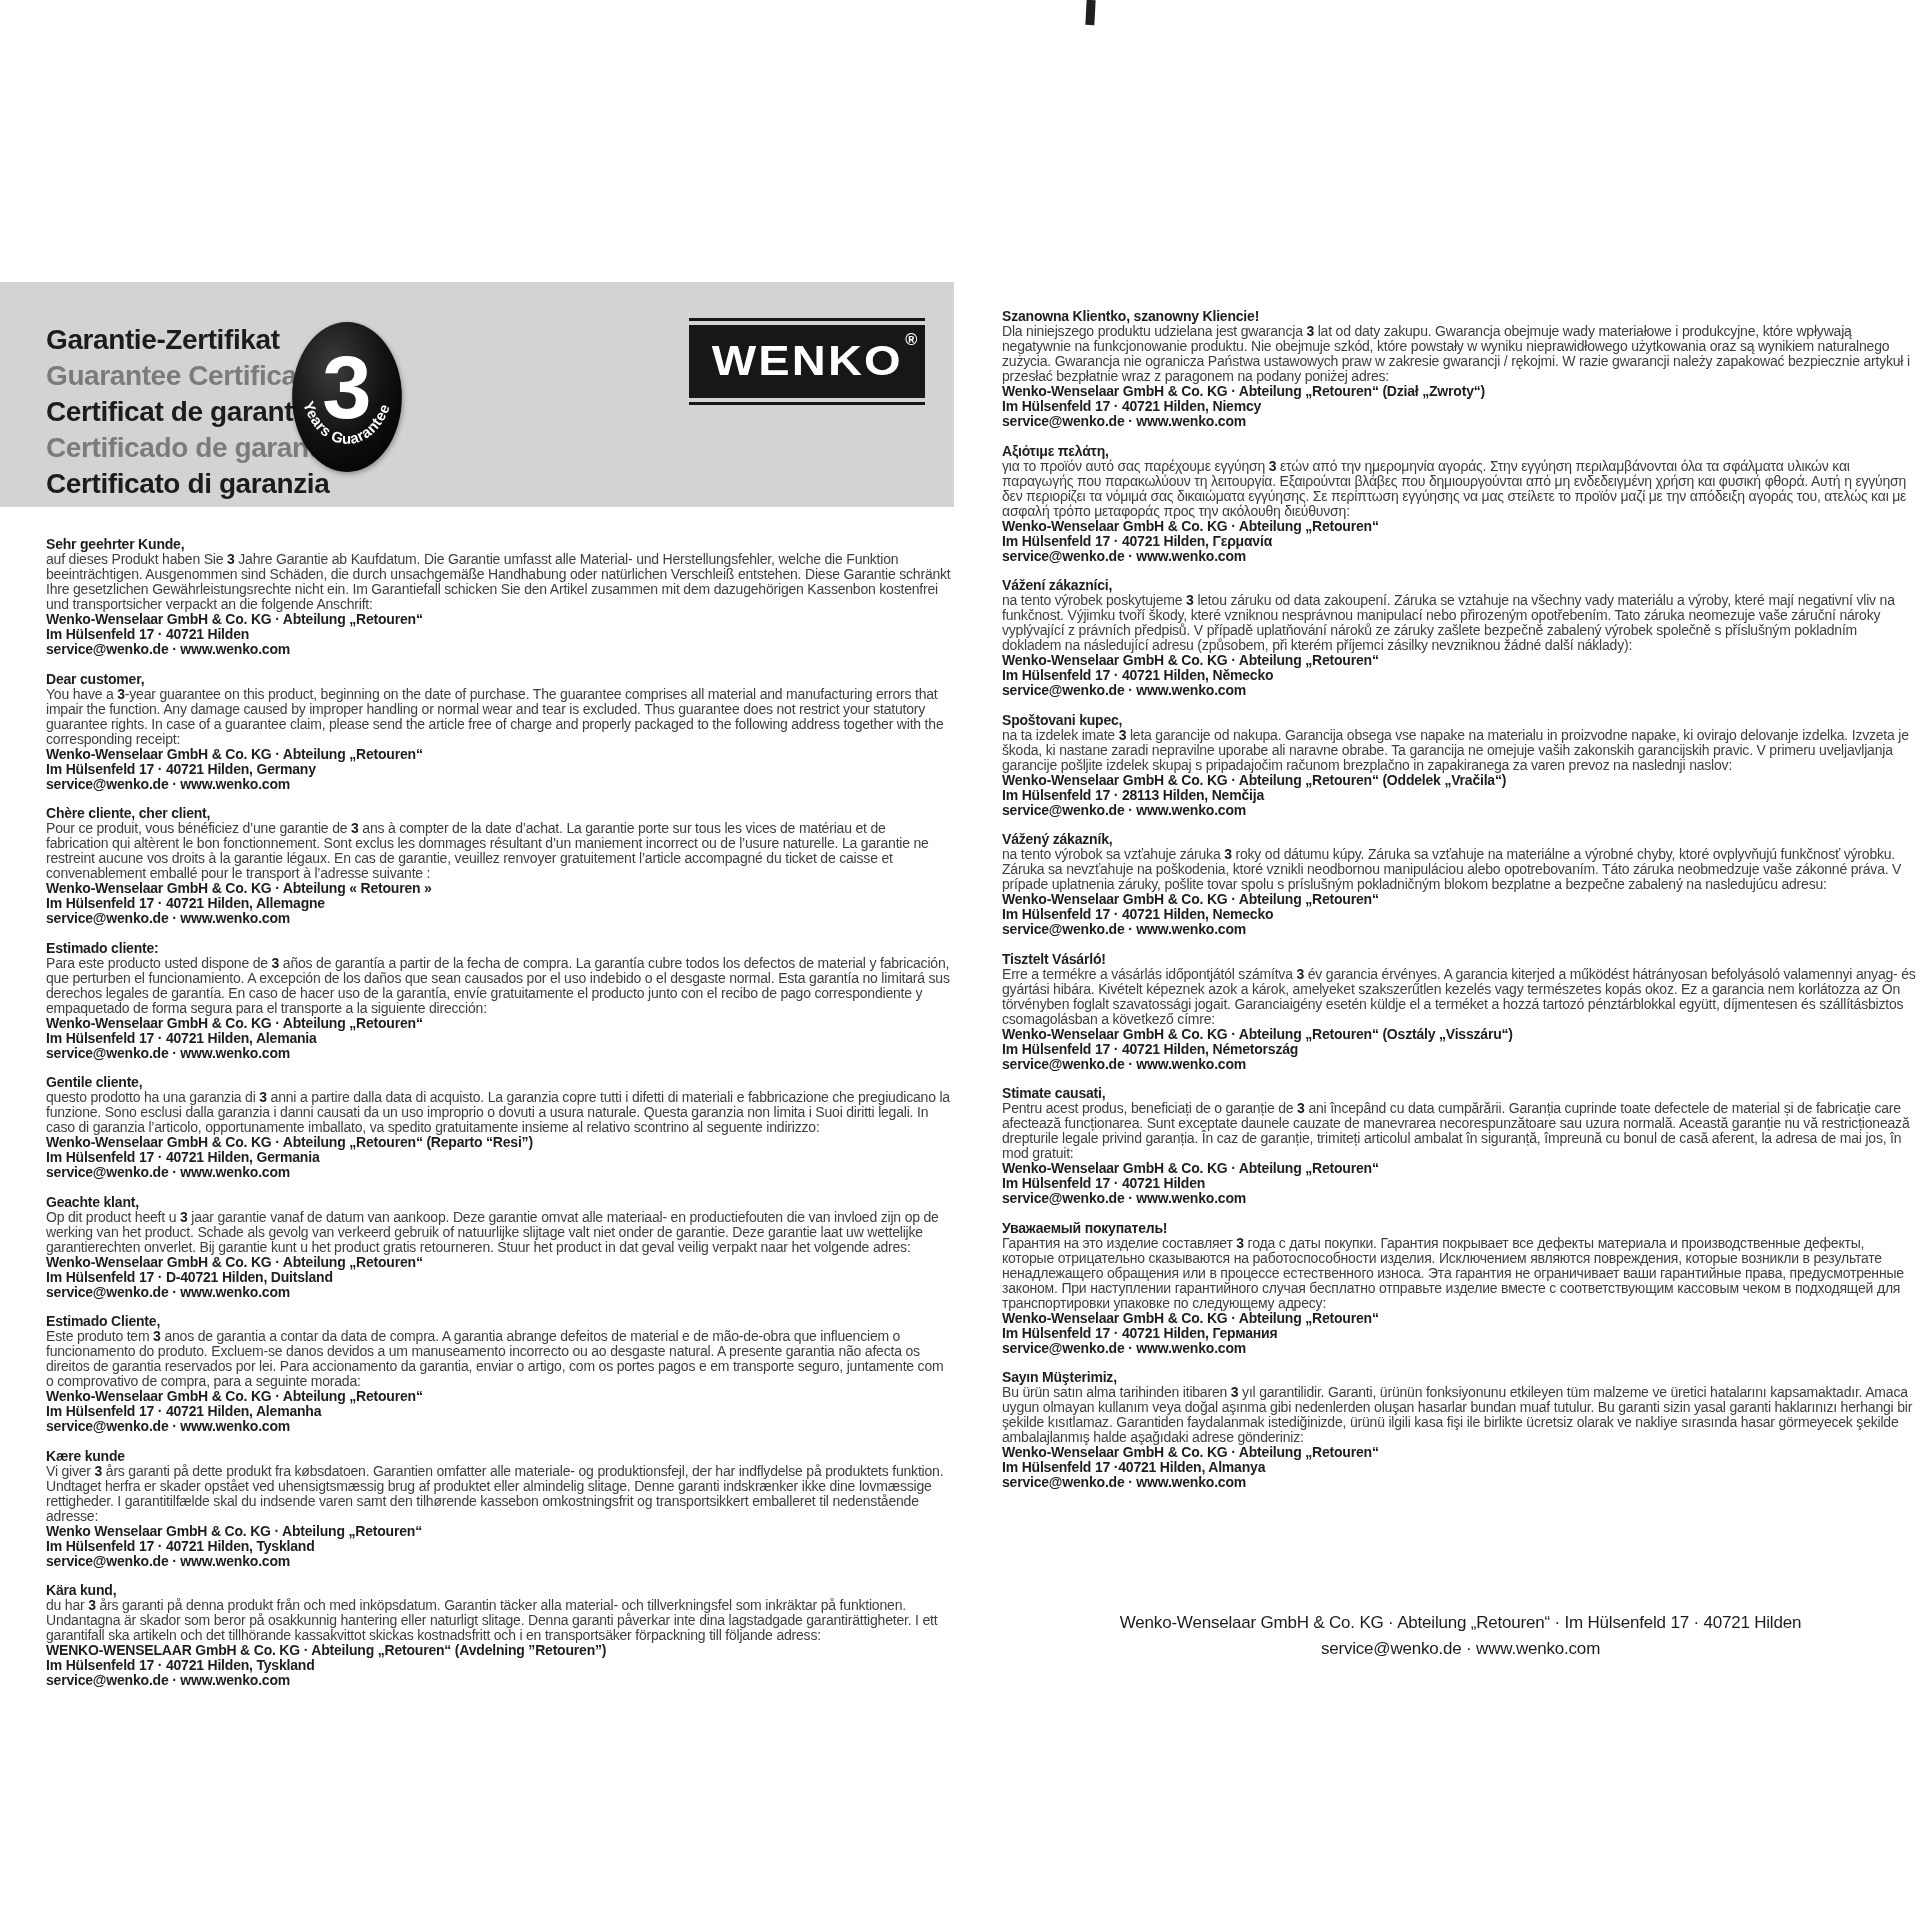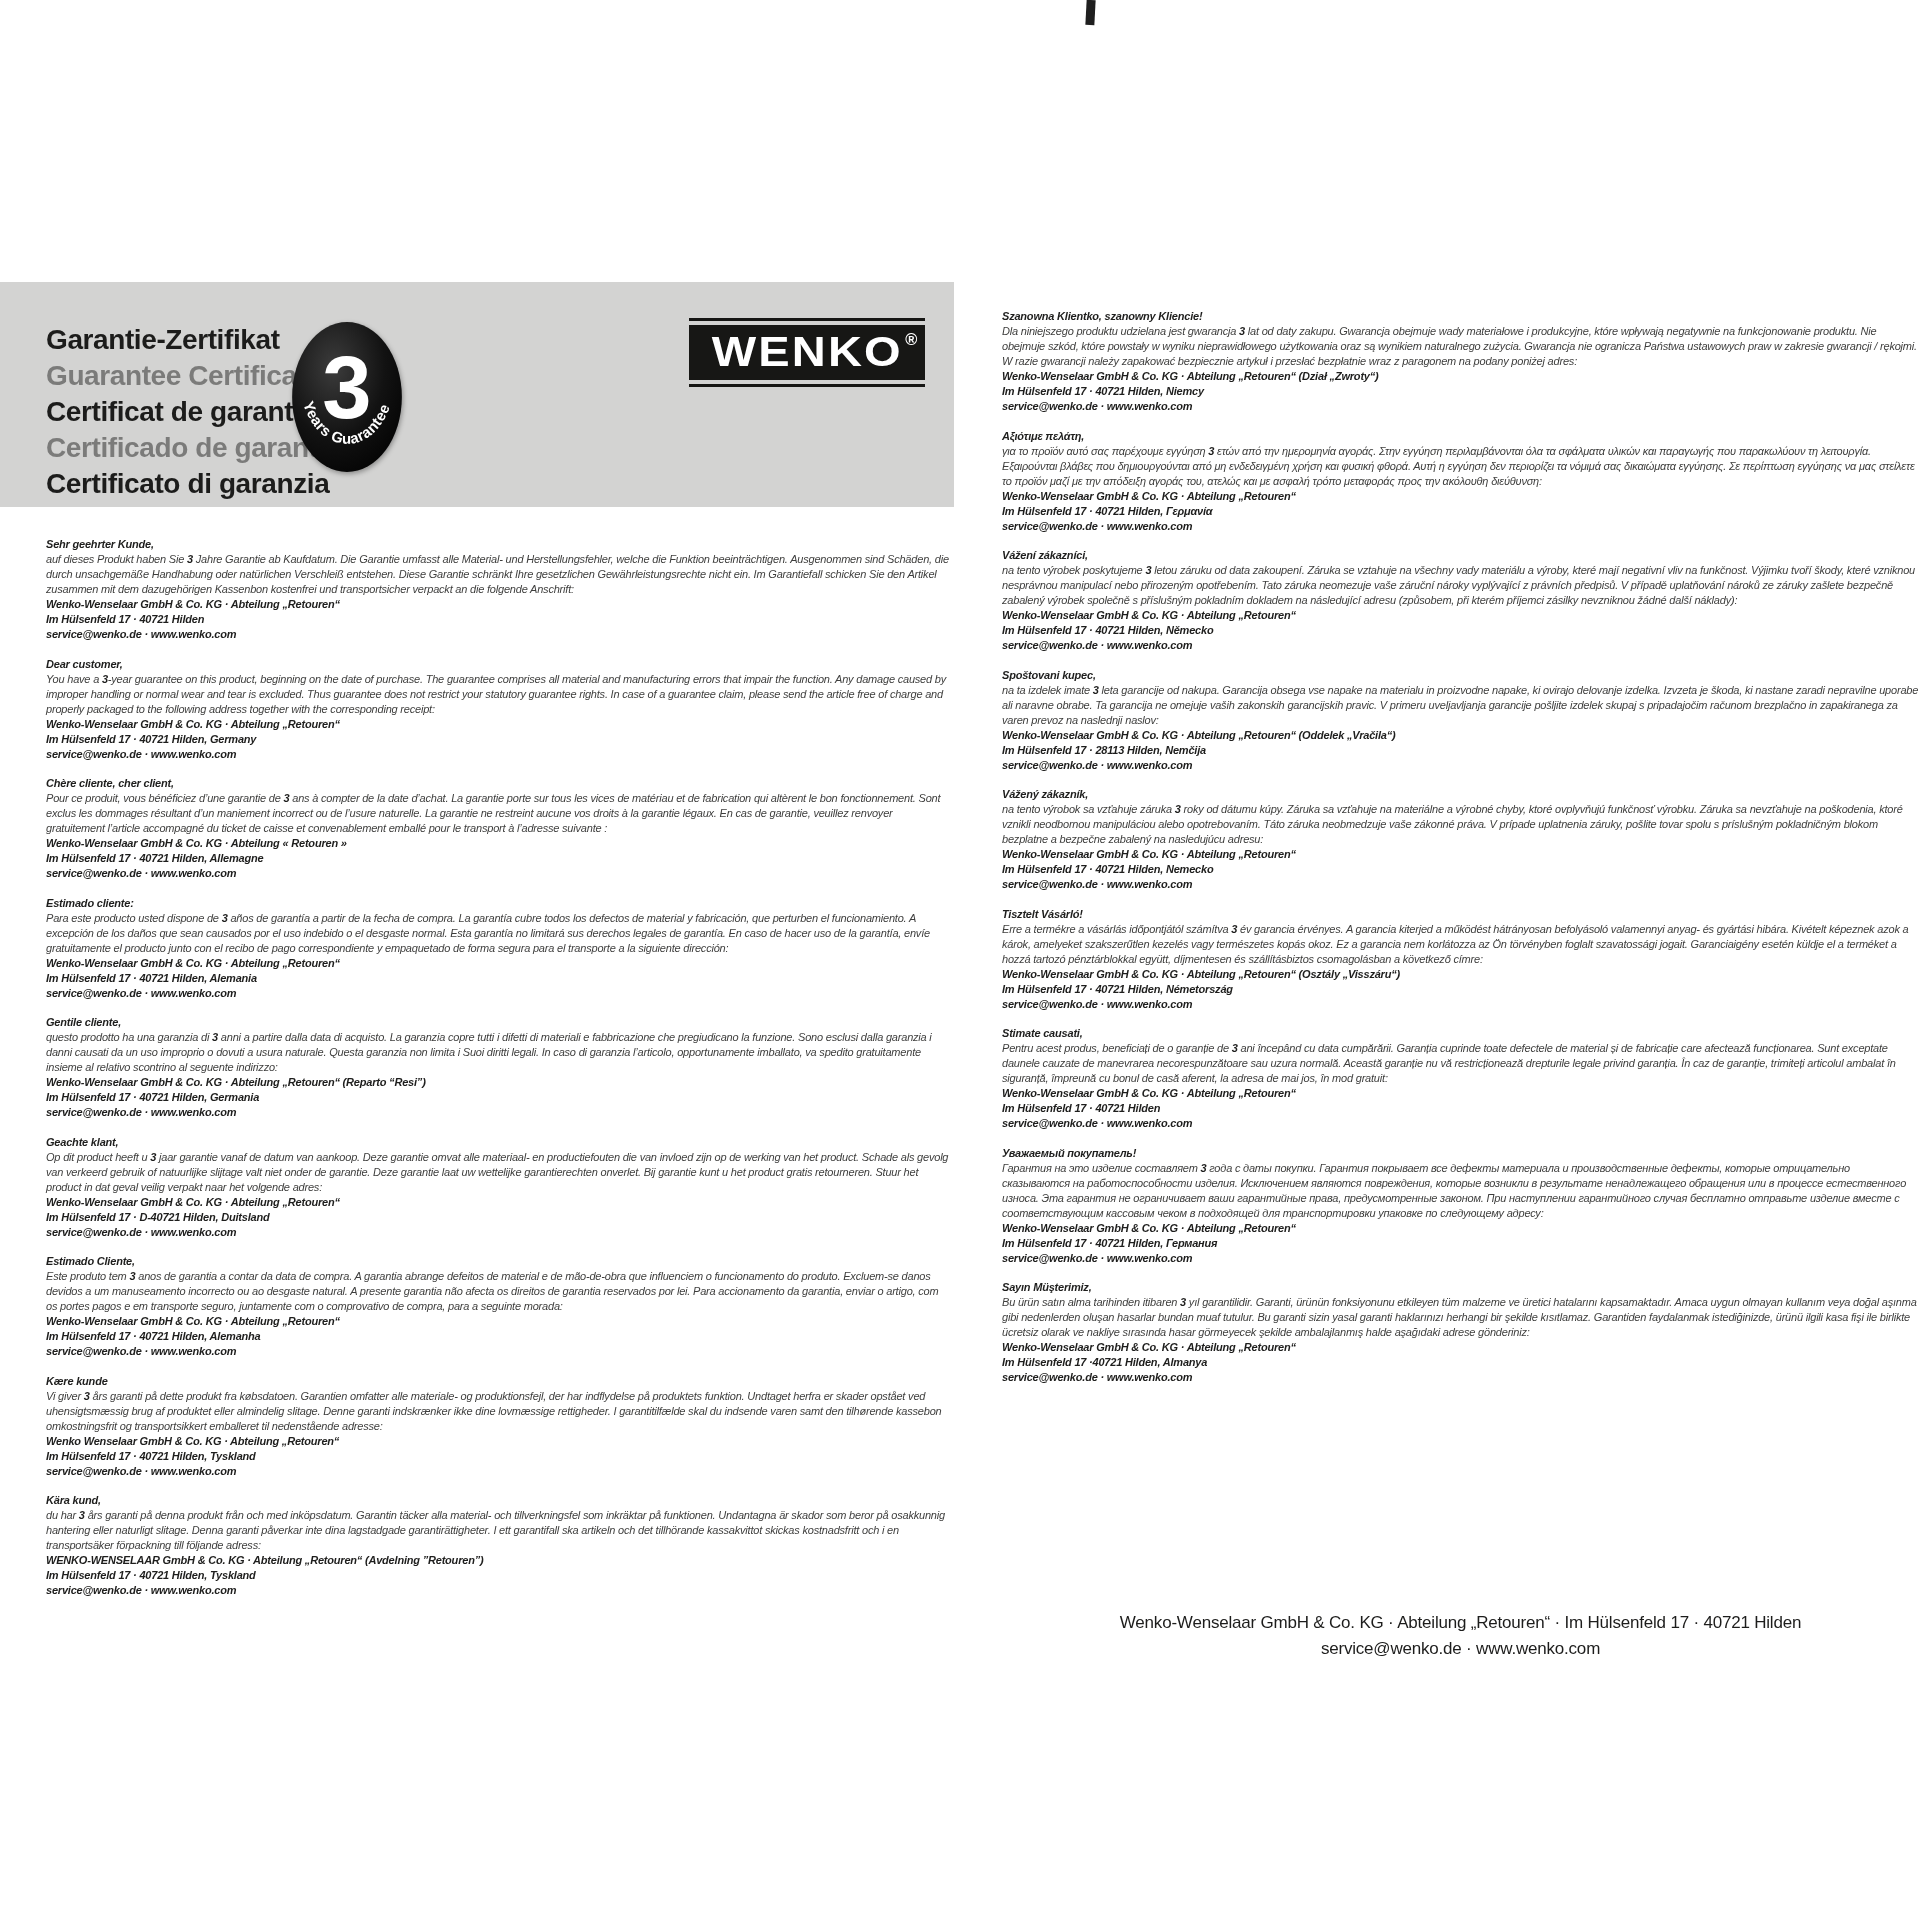--- a/index.html
+++ b/index.html
@@ -17,26 +17,26 @@
   .titles { position:absolute; left:46px; top:322px; }
   .title-line { font-size:28px; font-weight:bold; line-height:36px; letter-spacing:-0.4px; }
   .tone-dark { color:#1c1c1b; }
   .tone-gray { color:#7b7b7a; }
 
   .badge { position:absolute; left:290px; top:320px; width:114px; height:154px; filter:drop-shadow(1.9px 2.9px 2.9px rgba(0,0,0,0.35)); }
   .badge svg { width:100%; height:100%; display:block; }
 
   .logo { position:absolute; left:689px; top:318px; width:236px; }
   .logo-line { height:2.9px; background:#161614; }
-  .logo-box { margin:3.9px 0; height:55px; background:#171715; position:relative;
+  .logo-box { margin:3.9px 0; height:73px; background:#171715; position:relative;
               display:flex; align-items:center; justify-content:center; }
   .logo-text { color:#ffffff; font-weight:bold; font-size:42px; letter-spacing:1.9px; transform:scaleX(1.12); }
   .logo-reg { position:absolute; top:4.8px; right:7.7px; color:#ffffff; font-size:16.4px; font-weight:bold; }
 
-  .col { position:absolute; font-size:11px; line-height:15px; letter-spacing:-0.2px; color:#3e3e3d;font-style:italic; }
+  .col { position:absolute; font-size:14px; line-height:15px; letter-spacing:-0.2px; color:#3e3e3d; }
   .col-left  { left:46px;  top:537px; width:905px; }
   .col-right { left:1002px; top:309px; width:917px; }
 
   .lang-block { margin-bottom:14.5px; }
   .blk-heading { font-weight:bold; color:#1e1e1d; }
   .blk-body b { font-weight:bold; color:#1e1e1d; }
   .addr-line { font-weight:bold; color:#1e1e1d; }
 
   .footer { position:absolute; left:1002px; top:1610px; width:917px; text-align:center;
             color:#1d1d1c; font-size:17px; line-height:26px; letter-spacing:-0.2px; }

